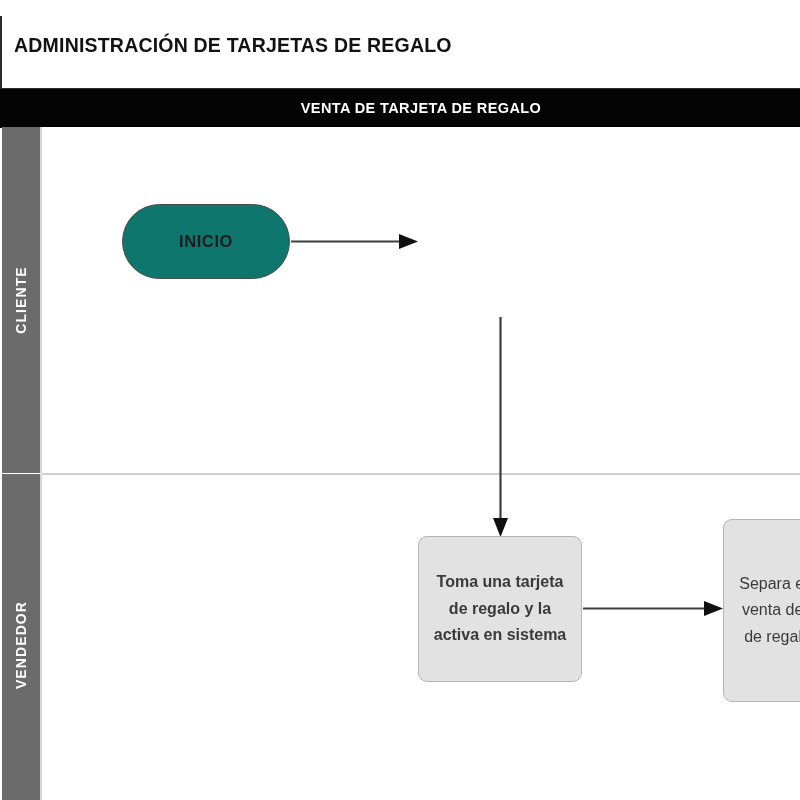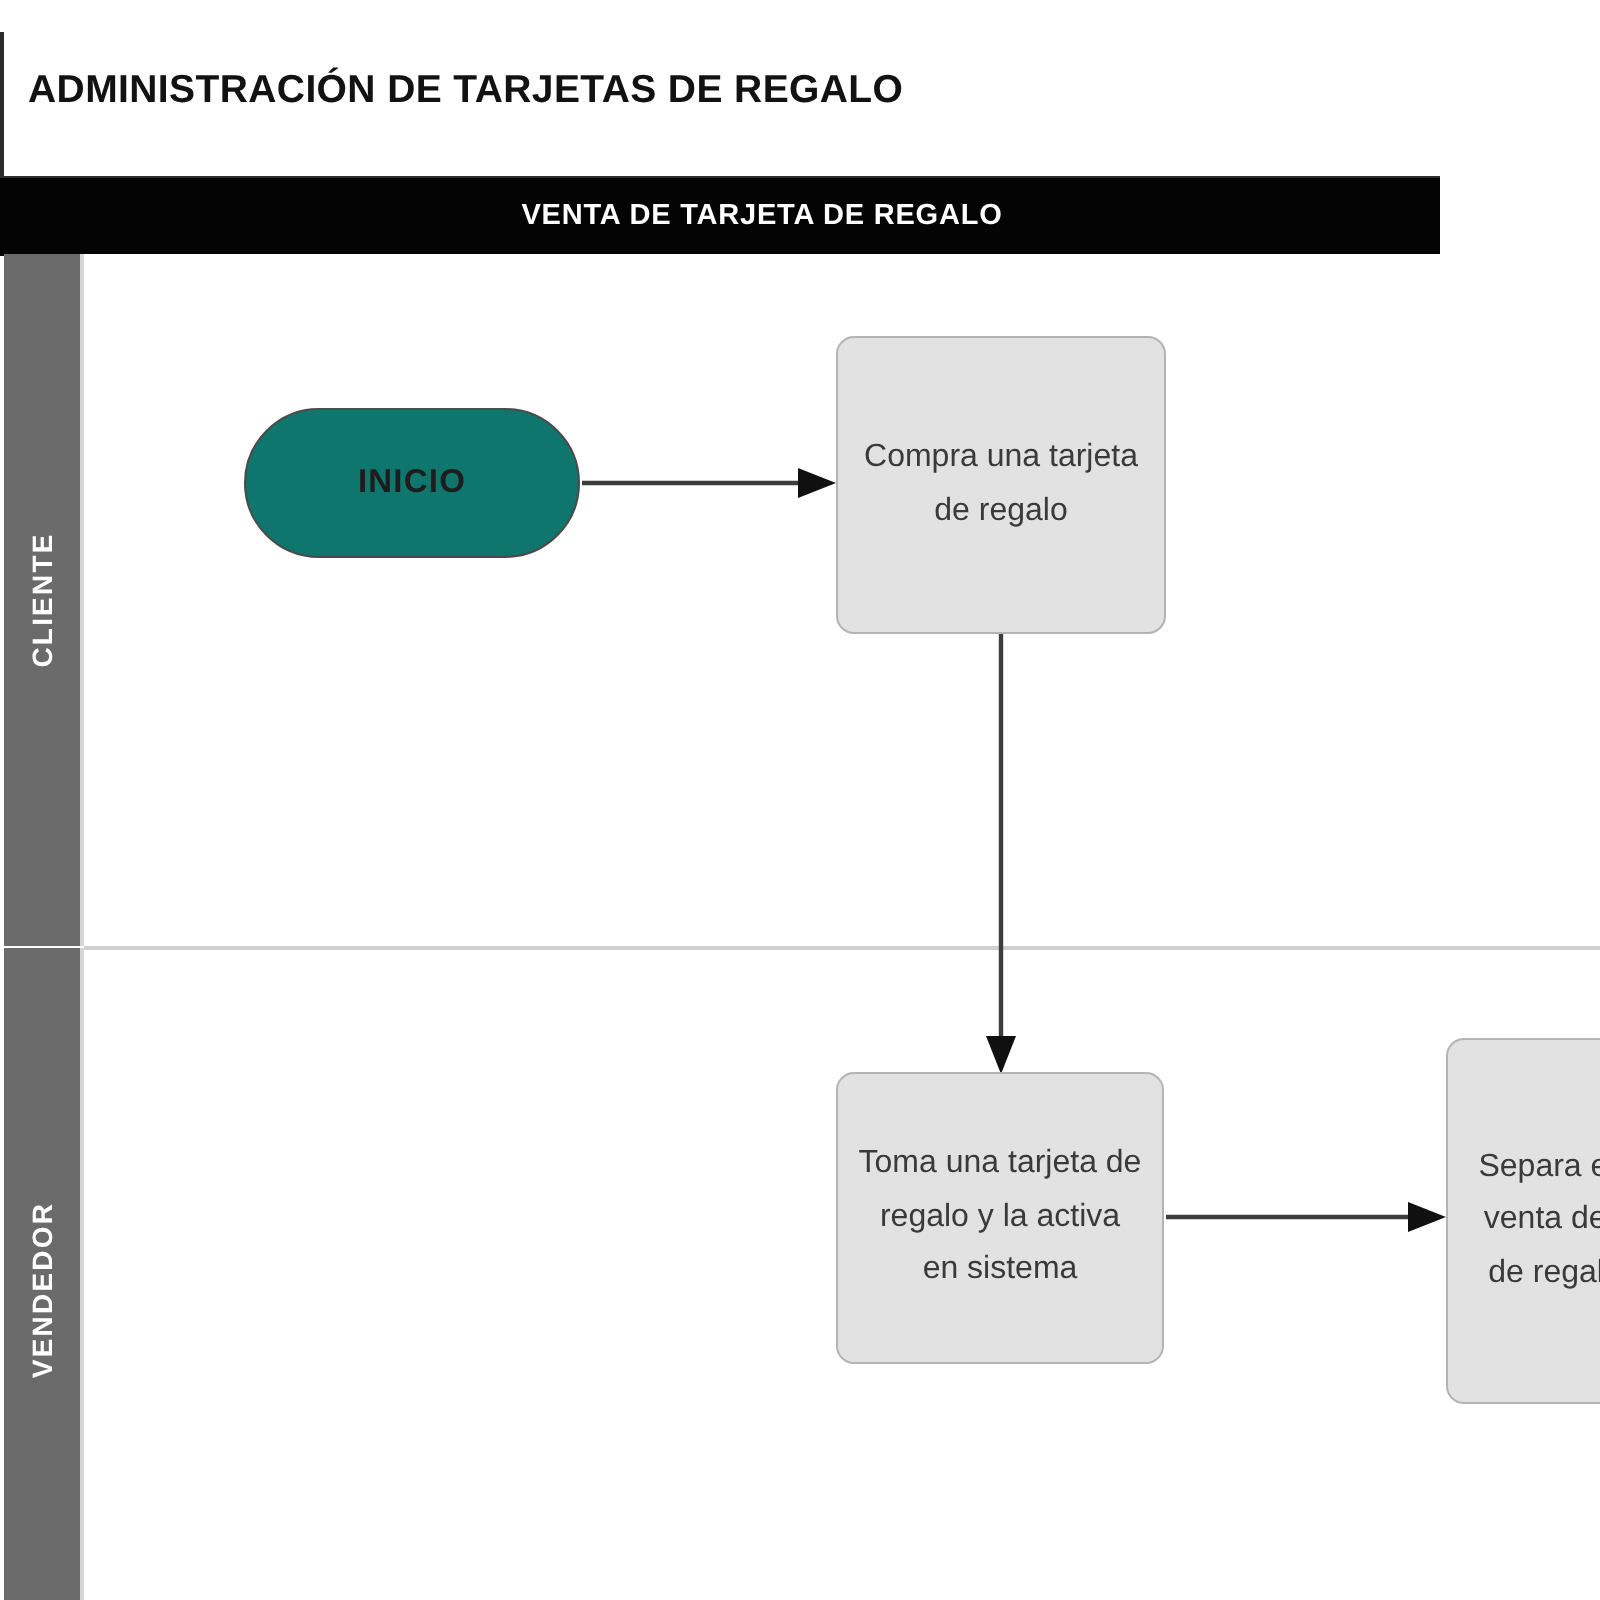--- a/index.html
+++ b/index.html
@@ -44,21 +44,21 @@
     letter-spacing: 0.2px;
     color: #121212;
     white-space: nowrap;
   }
 
   
   .pool-banner {
     position: absolute;
     left: 0px;
     top: 72px;
-    width: 720px;
+    width: 800px;
     height: 39px;
     background: #040404;
     border-top: 1px solid #2e2e2e;
   }
   .pool-banner-label {
     position: absolute;
     left: 42px;
     top: 0;
     right: 0;
     height: 39px;
@@ -164,21 +164,21 @@
     color: #3a3a3a;
     font-size: 16px;
     line-height: 1.65;
     padding: 6px 10px;
   }
   .process .node-text { display: block; width: 100%; }
 
   
   #node-inicio    { left: 122px; top: 188px; width: 168px; height: 75px; }
   #node-compra    { left: 418px; top: 152px; width: 165px; height: 149px; }
-  #node-toma      { left: 418px; top: 520px; width: 164px; height: 146px; }
+  #node-toma      { left: 418px; top: 520px; width: 164px; height: 146px; font-weight: bold; }
   #node-separa    { left: 723px; top: 503px; width: 165px; height: 183px; }
 
   
   .conn-svg {
     position: absolute;
     left: 0;
     top: 0;
     width: 800px;
     height: 800px;
     overflow: visible;
@@ -239,23 +239,20 @@
       <g>
         <line class="conn-line" x1="583" y1="592.5" x2="710" y2="592.5"></line>
         <polygon class="conn-head" points="723,592.5 704,585 704,600"></polygon>
       </g>
     </svg>
 
     <div id="node-inicio" class="node terminator">
       <span class="node-text">INICIO</span>
     </div>
 
-    <div id="node-compra" class="node process">
-      <span class="node-text">Compra una tarjeta de regalo</span>
-    </div>
 
     <div id="node-toma" class="node process">
       <span class="node-text">Toma una tarjeta de regalo y la activa en sistema</span>
     </div>
 
     <div id="node-separa" class="node process">
       <span class="node-text">Separa el ticket de venta de la tarjeta de regalo en su v</span>
     </div>
 
   </div>

